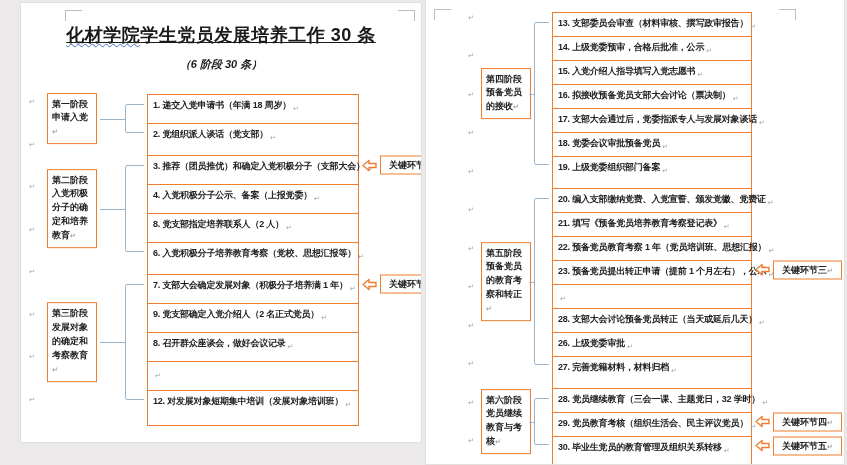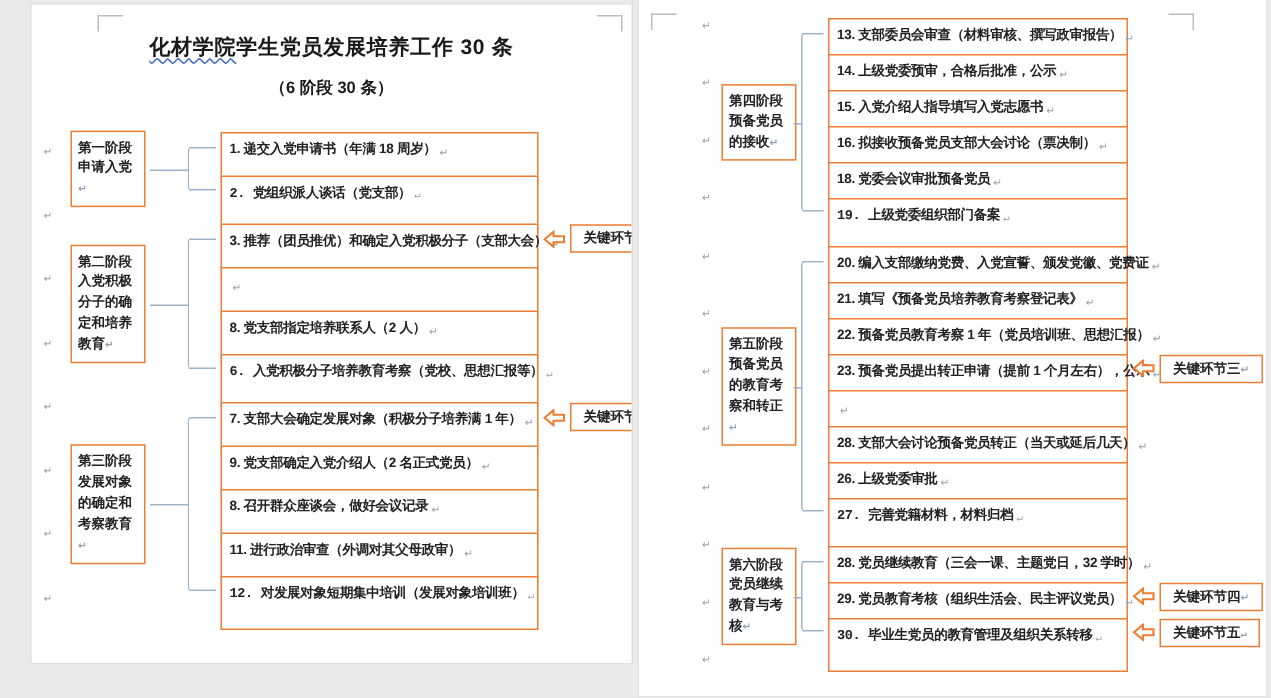--- a/index.html
+++ b/index.html
@@ -4,32 +4,32 @@
 <style>
   html,body{margin:0;padding:0;width:847px;height:465px;overflow:hidden;
     background:#ebe9e9;font-family:"Liberation Sans","DejaVu Sans",sans-serif;}
   .canvas{position:relative;width:847px;height:465px;}
   .page{position:absolute;background:#fff;border:1px solid #e2dfdf;box-sizing:border-box;overflow:hidden;}
   .page-left{left:20px;top:2px;width:402px;height:441px;}
   .page-right{left:425px;top:0;width:420px;height:465px;border-top:none;}
   .corner{position:absolute;width:16px;height:10px;border:0 solid #bdbdbd;}
   .corner.tl{border-left-width:1px;border-top-width:1px;}
   .corner.tr{border-right-width:1px;border-top-width:1px;}
-  h1.title{margin:20px 10px 0;text-align:center;font-size:14px;font-weight:bold;color:#1a1a1a;letter-spacing:.5px;}
+  h1.title{margin:20px 10px 0;text-align:center;font-size:18px;font-weight:bold;color:#1a1a1a;letter-spacing:.5px;text-decoration:underline;}
   .misspell{text-decoration:underline;text-decoration-style:wavy;text-decoration-color:var(--spell);text-decoration-thickness:1px;text-underline-offset:2px;}
-  .subtitle{margin-top:10px;text-align:center;font-size:11px;font-weight:bold;color:#1a1a1a;}
+  .subtitle{margin-top:10px;text-align:center;font-size:11px;font-weight:bold;color:#1a1a1a;font-style:italic;}
   .stages{position:relative;margin-top:22px;}
   .page-right .stages{margin-top:12px;}
   .stage-row{position:relative;margin-bottom:12px;}
   .page-right .stage-row{margin-bottom:13px;}
   .items{margin-left:126px;width:212px;}
   .page-right .items{width:200px;}
   .item-row{position:relative;height:20px;margin-bottom:9px;}
   .page-right .item-row{height:19px;margin-bottom:5px;}
-  .item-row:last-child{margin-bottom:6px;font-family:Liberation Mono, monospace;}
+  .item-row:last-child{margin-bottom:6px;}
   .item-box{box-sizing:border-box;height:100%;width:100%;border:1.5px solid var(--orange);
     background:#fff;display:flex;align-items:flex-end;padding:17px 5px;white-space:nowrap;}
   .item-text{font-size:9px;font-weight:600;color:#222;letter-spacing:-0.2px;}
   .pmark{color:#8fa3b5;font-size:7px;line-height:1;}
   .item-box .pmark{margin-left:2px;}
   .stage-label{position:absolute;left:26px;top:50%;transform:translateY(-50%);
     box-sizing:content-box;width:40px;border:1.5px solid var(--orange);background:#fff;
     padding:4px 4px;font-size:9px;line-height:1.55;font-weight:600;color:#222;
     word-break:break-all;text-align:left;}
   .page-right .stage-label{left:55px;}
@@ -103,20 +103,21 @@
               </div>
               <div class="key-wrap">
                 <svg width="15" height="12" viewBox="0 0 15 12">
                   <path d="M14 4 H7 V1 L1 6 L7 11 V8 H14 Z" fill="#fff" stroke="#ED7D31" stroke-width="1.4"></path>
                 </svg>
                 <div class="key-box">关键环节一</div>
               </div>
             </div>
             <div class="item-row">
               <div class="item-box">
+                <span class="item-text">4. 入党积极分子公示、备案（上报党委）</span>
                 <span class="pmark">↵</span>
               </div>
             </div>
             <div class="item-row">
               <div class="item-box">
                 <span class="item-text">8. 党支部指定培养联系人（2 人）</span>
                 <span class="pmark">↵</span>
               </div>
             </div>
             <div class="item-row">
@@ -152,21 +153,20 @@
               </div>
             </div>
             <div class="item-row">
               <div class="item-box">
                 <span class="item-text">8. 召开群众座谈会，做好会议记录</span>
                 <span class="pmark">↵</span>
               </div>
             </div>
             <div class="item-row">
               <div class="item-box">
-                <span class="item-text">11. 进行政治审查（外调对其父母政审）</span>
                 <span class="pmark">↵</span>
               </div>
             </div>
             <div class="item-row">
               <div class="item-box">
                 <span class="item-text">12. 对发展对象短期集中培训（发展对象培训班）</span>
                 <span class="pmark">↵</span>
               </div>
             </div>
           </div>
@@ -217,20 +217,26 @@
               </div>
             </div>
             <div class="item-row">
               <div class="item-box">
                 <span class="item-text">16. 拟接收预备党员支部大会讨论（票决制）</span>
                 <span class="pmark">↵</span>
               </div>
             </div>
             <div class="item-row">
               <div class="item-box">
+                <span class="item-text">17. 支部大会通过后，党委指派专人与发展对象谈话</span>
+                <span class="pmark">↵</span>
+              </div>
+            </div>
+            <div class="item-row">
+              <div class="item-box">
                 <span class="item-text">18. 党委会议审批预备党员</span>
                 <span class="pmark">↵</span>
               </div>
             </div>
             <div class="item-row">
               <div class="item-box">
                 <span class="item-text">19. 上级党委组织部门备案</span>
                 <span class="pmark">↵</span>
               </div>
             </div>

